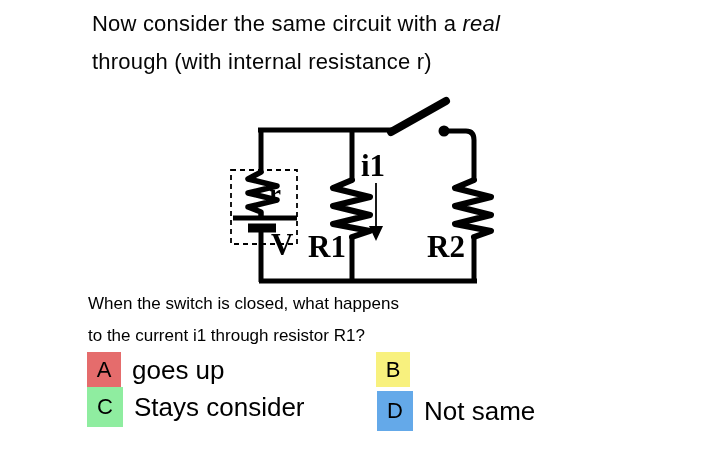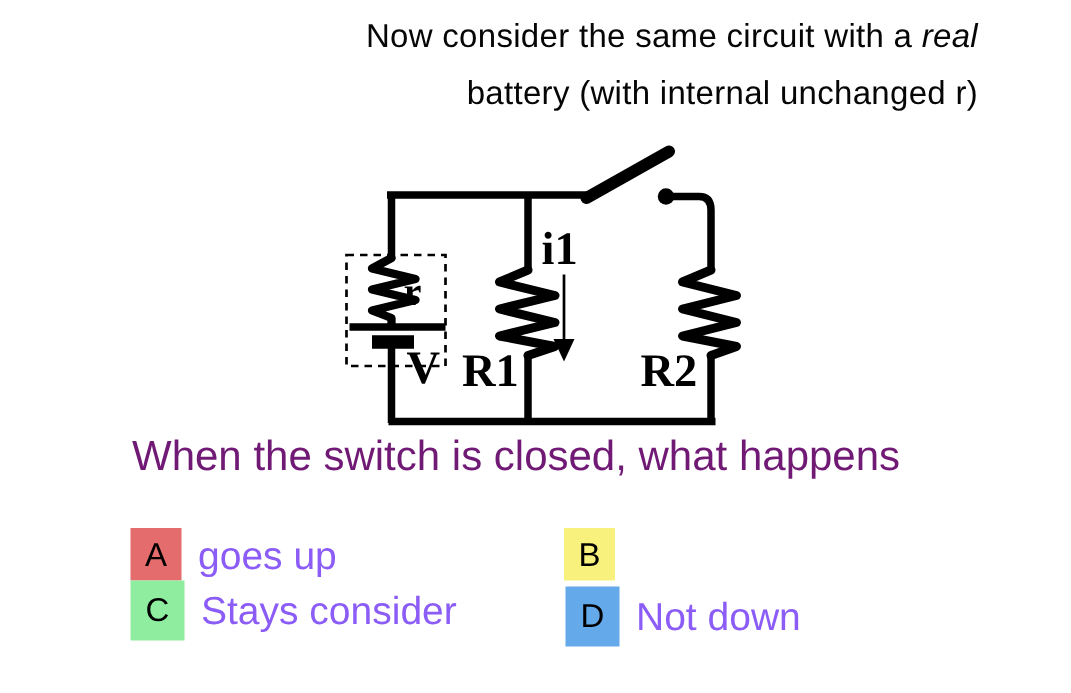--- a/index.html
+++ b/index.html
@@ -3,35 +3,35 @@
 <meta charset="utf-8">
 <style>
   html,body{margin:0;padding:0;background:#fff;}
   .slide{
     position:relative;width:714px;height:462px;background:#ffffff;
     font-family:"Liberation Sans",sans-serif;color:#000;overflow:hidden;
   }
   .circuit-svg{position:absolute;left:0;top:0;}
   .title{
     position:absolute;left:92px;top:5px;width:560px;
-    font-size:22px;line-height:38px;color:#060606;letter-spacing:.2px;text-align:right;
+    font-size:22px;line-height:38px;color:#060606;letter-spacing:.2px;
   }
   .title .ital{font-style:italic;}
   .question{
     position:absolute;left:88px;top:288px;width:580px;
-    font-size:28px;line-height:32px;color:#701a75;
+    font-size:17px;line-height:32px;color:#000000;
   }
   .option{position:absolute;display:flex;align-items:center;cursor:default;}
   .opt-box{
     display:flex;align-items:center;justify-content:center;
     font-size:22px;color:#000;flex:none;
   }
   .opt-box.sm{width:34px;height:35px;}
   .opt-box.lg{width:36px;height:40px;}
-  .opt-label{font-size:26px;color:#8b5cf6;margin-left:11px;white-space:nowrap;line-height:1;}
+  .opt-label{font-size:26px;color:#000000;margin-left:11px;white-space:nowrap;line-height:1;}
   .clabel{
     font-family:"Liberation Serif",serif;font-weight:bold;fill:#000;
   }
   .wire{stroke:#000;fill:none;}
 </style>
 </head>
 <body>
 
 <div class="slide">
 
@@ -68,39 +68,40 @@
 
     <text class="clabel" x="269" y="203" font-size="27">r</text>
     <text class="clabel" x="271" y="255" font-size="31">V</text>
     <text class="clabel" x="308" y="257" font-size="31">R1</text>
     <text class="clabel" x="427" y="257" font-size="31">R2</text>
     <text class="clabel" x="361" y="176" font-size="31">i1</text>
   </svg>
 
   <div class="title">
     <div><span>Now consider the same circuit with a </span><span class="ital">real</span></div>
-    <div>battery (with internal unchanged r)</div>
+    <div>through (with internal resistance r)</div>
   </div>
 
   <div class="question">
     <div>When the switch is closed, what happens</div>
+    <div>to the current i1 through resistor R1?</div>
   </div>
 
   <div class="option" style="left:87px;top:352px;">
     <div class="opt-box sm" style="background-color: rgb(229, 108, 108);">A</div>
     <div class="opt-label">goes up</div>
   </div>
 
   <div class="option" style="left:376px;top:352px;">
     <div class="opt-box sm" style="background-color: rgb(248, 241, 126);">B</div>
   </div>
 
   <div class="option" style="left:87px;top:387px;">
     <div class="opt-box lg" style="background-color: rgb(143, 237, 160);">C</div>
     <div class="opt-label">Stays consider</div>
   </div>
 
   <div class="option" style="left:377px;top:391px;">
     <div class="opt-box lg" style="background-color: rgb(100, 169, 233);">D</div>
-    <div class="opt-label">Not down</div>
+    <div class="opt-label">Not same</div>
   </div>
 
 </div>
 
 </body></html>

